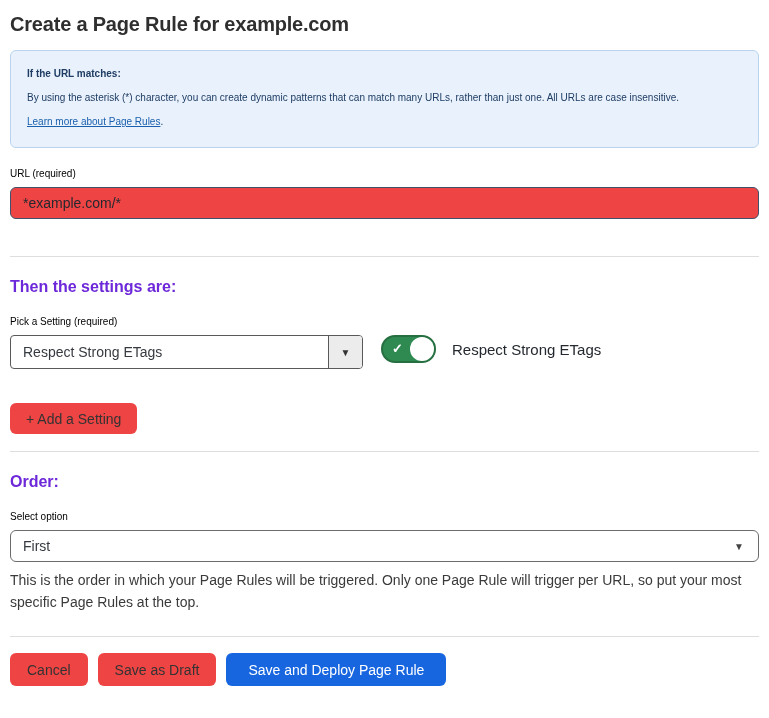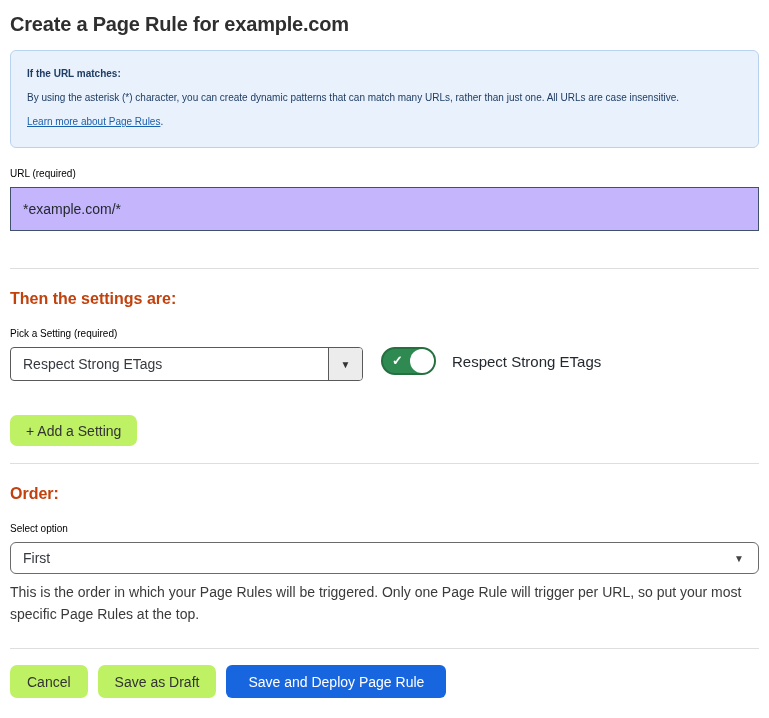--- a/index.html
+++ b/index.html
@@ -40,43 +40,43 @@
   .info-box .info-link-suffix { color: #1e3c64; }
 
   .field-label {
     font-size: 10px;
     color: #000000;
     margin: 20px 0 8px 0;
   }
 
   .url-input {
     width: 100%;
-    height: 44px;
-    background: #c4b5fd;
+    height: 32px;
+    background: #ef4444;
     border: 1px solid #42516b;
-    border-radius: 0;
+    border-radius: 6px;
     padding: 0 12px;
     font-size: 14px;
     color: #24292f;
     font-family: "Liberation Sans", sans-serif;
     outline: none;
   }
 
   .divider {
     border: none;
     border-top: 1px solid #dedede;
     margin: 0;
   }
   .divider-1 { margin-top: 37px; }
   .divider-2 { margin-top: 17px; }
 
   .section-heading {
     font-size: 16px;
     font-weight: 700;
-    color: #c2410c;
+    color: #6d28d9;
     margin: 21px 0 0 0;
   }
 
   .setting-row {
     display: flex;
     align-items: flex-start;
     margin-top: 0;
   }
 
   .select-box {
@@ -154,24 +154,23 @@
 
   .btn {
     font-family: "Liberation Sans", sans-serif;
     font-size: 14px;
     border: none;
     border-radius: 6px;
     cursor: pointer;
     height: 33px;
   }
   .btn-gray {
-    background: #bef264;
+    background: #ef4444;
     color: #333333;
     padding: 0 17px;
-    border-radius: 7px;
   }
   .btn-blue {
     background: #1766e0;
     color: #ffffff;
     padding: 0 22px;
   }
   .add-setting-btn {
     margin-top: 34px;
     height: 31px;
     padding: 0 16px;

